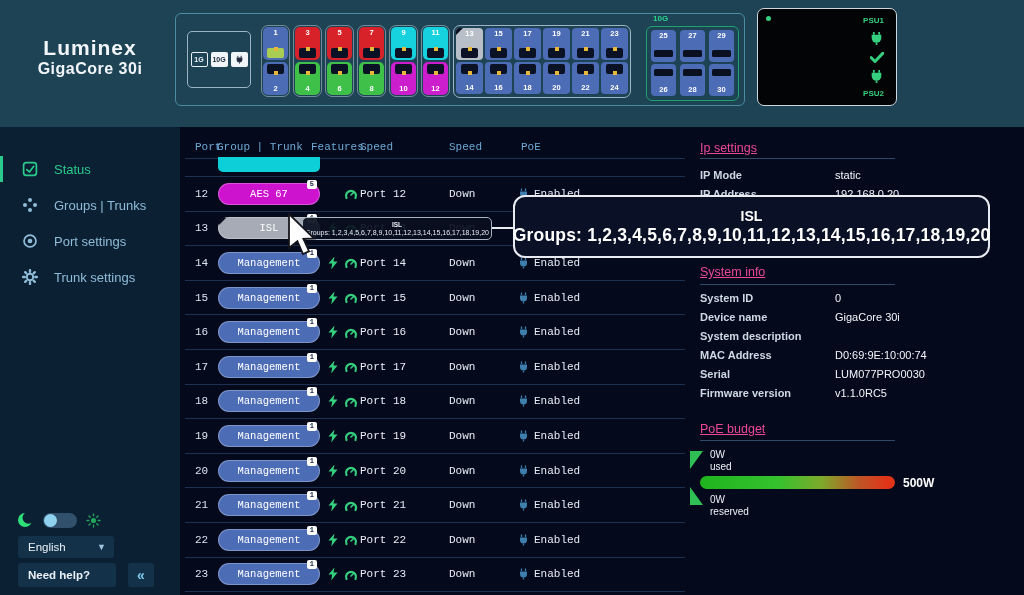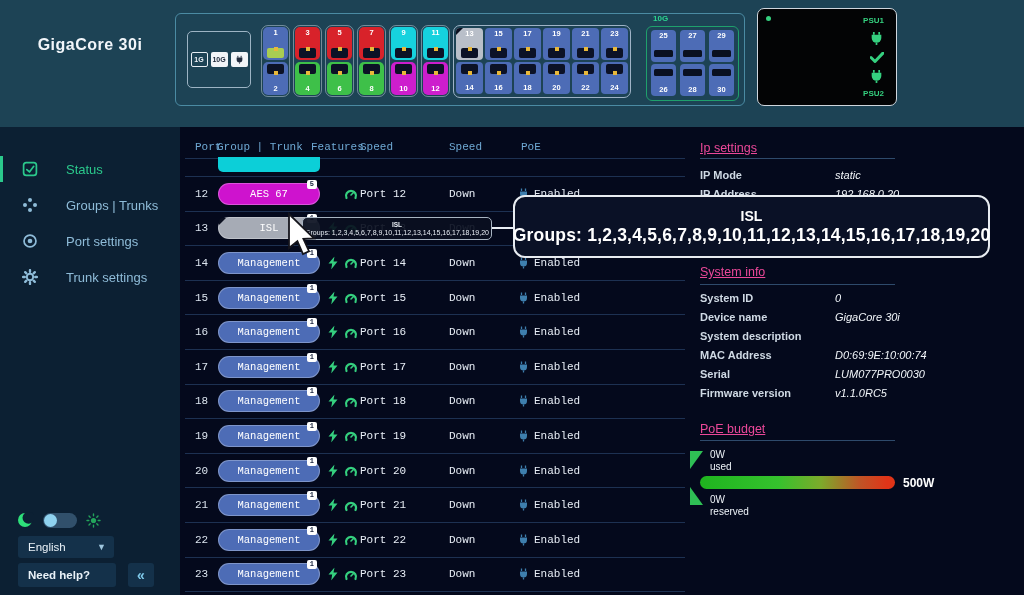--- a/index.html
+++ b/index.html
@@ -50,21 +50,21 @@
 
   .psu-panel { position:absolute; left:757px; top:8px; width:140px; height:98px; background:#030405;
     border:1.5px solid #cfd6dd; border-radius:7px; }
   .psu-led { position:absolute; left:8px; top:7px; width:5px; height:5px; border-radius:50%; background:#35d07f; }
   .psu-stack { position:absolute; right:12px; top:7px; bottom:7px; display:flex; flex-direction:column;
     align-items:flex-end; justify-content:space-between; color:#35d07f; font-size:8px; font-weight:bold; }
 
   
   .sidebar { position:absolute; left:0; top:127px; width:180px; height:468px; background:#0c2033; }
   .menu { position:absolute; left:0; top:24px; width:180px; }
-  .mi { position:relative; height:36px; display:flex; align-items:center; padding-left:22px; gap:28px;
+  .mi { position:relative; height:36px; display:flex; align-items:center; padding-left:22px; gap:16px;
     color:#8fbcd9; font-size:13px; cursor:pointer; }
   .mi.active { color:#2bc98c; }
   .mi.active::before { content:''; position:absolute; left:0; top:5px; width:3px; height:26px; background:#2bc98c; }
   .mi svg { flex:0 0 auto; }
 
   .theme-row { position:absolute; left:16px; top:384px; display:flex; align-items:center; gap:9px; }
   .pill { width:34px; height:15px; border-radius:8px; background:#31506b; position:relative; cursor:pointer; }
   .pill .knob { position:absolute; left:1px; top:1px; width:13px; height:13px; border-radius:50%; background:#8fd2ef; }
   .sbtn { position:absolute; background:#14314a; border-radius:3px; color:#eaf2f8;
     display:flex; align-items:center; font-size:11.5px; cursor:pointer; }
@@ -97,21 +97,21 @@
   .c-speed { position:absolute; left:264px; top:50%; transform:translateY(-50%); font-size:11px; color:#e8eef6; }
   .c-poe { position:absolute; left:333px; top:50%; transform:translateY(-50%);
     display:flex; align-items:center; gap:5px; font-size:11px; color:#e8eef6; }
 
   
   .rpanel { position:absolute; left:520px; top:0; width:310px; height:468px; }
   .sec-title { position:absolute; font-size:12.5px; color:#ec4899;text-decoration:underline; }
   .sec-line { position:absolute; width:195px; height:1px; background:#2e4a6b; }
   .kv { position:absolute; width:300px; height:18px; }
   .kv .k { position:absolute; left:0; font-size:11px; font-weight:bold; color:#cfd9e4; }
-  .kv .v { position:absolute; left:135px; font-size:11px; color:#f2f6fa;font-style:italic; }
+  .kv .v { position:absolute; left:135px; font-size:11px; color:#f2f6fa; }
 
   .poebar { position:absolute; left:0; top:349px; width:195px; height:13px; border-radius:7px;
     background:linear-gradient(90deg,#1fb41f 0%,#35c22d 40%,#7daa2b 62%,#c05426 82%,#e03418 96%); }
   .poemax { position:absolute; left:203px; top:349px; font-size:12px; font-weight:bold; color:#fff; }
   .poelab { position:absolute; left:10px; font-size:10px; color:#eef3f8; line-height:12px; }
   .tri-up { position:absolute; left:-10px; top:324px; width:0; height:0;
     border-left:13px solid #2fbf55; border-bottom:18px solid transparent; }
   .tri-down { position:absolute; left:-10px; top:360px; width:0; height:0;
     border-left:13px solid #2fbf55; border-top:18px solid transparent; }
 
@@ -129,20 +129,21 @@
   .callout .ct2 { font-size:17.5px; font-weight:bold; color:#fff; letter-spacing:.2px; line-height:21px; white-space:nowrap; }
   .cursor { position:absolute; left:287px; top:212px; z-index:30; }
 </style>
 </head>
 <body>
 
 <div id="app">
 
   <div class="topbar">
     <div class="logo">
+      <div class="l1">Luminex</div>
       <div class="l2">GigaCore 30i</div>
     </div>
 
     <div class="port-panel">
       <div class="legendbox">
         <span class="mini outline">1G</span>
         <span class="mini solid">10G</span>
         <span class="mini solid">
           <svg width="9" height="9" viewBox="0 0 11 11">
               <path d="M3.5 1v2.2 M7.5 1v2.2" stroke="#222c3e" stroke-width="1.2" fill="none"></path>

